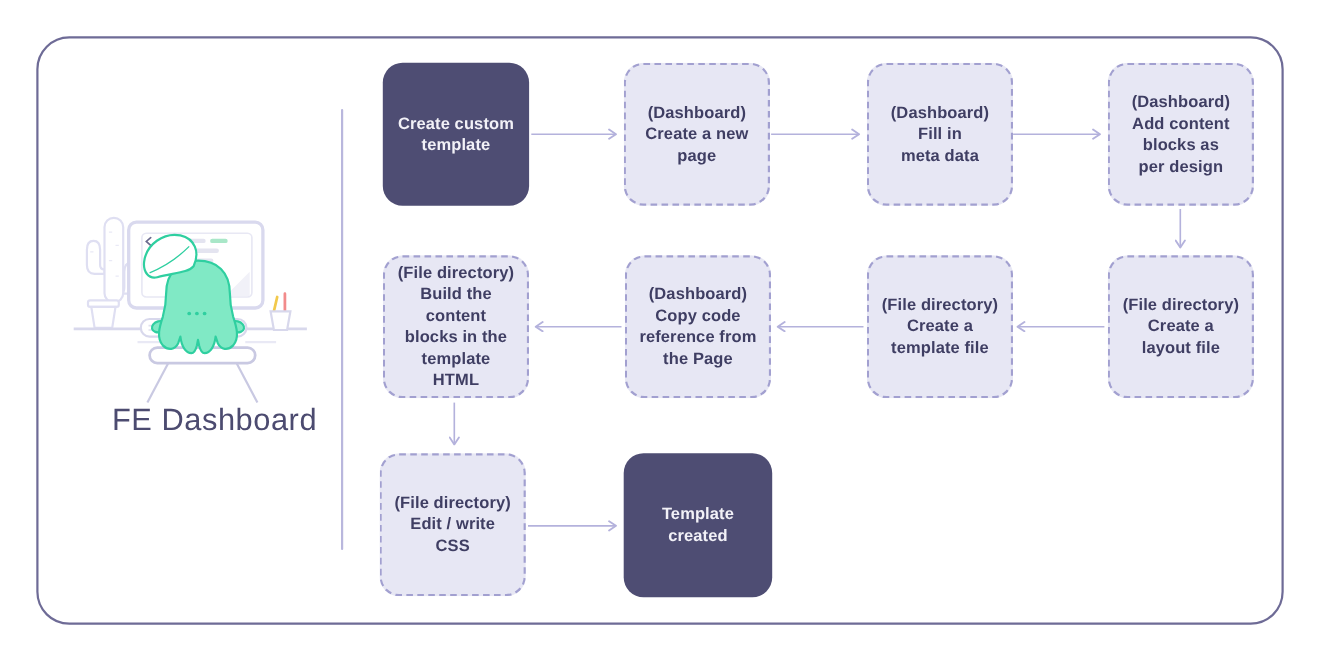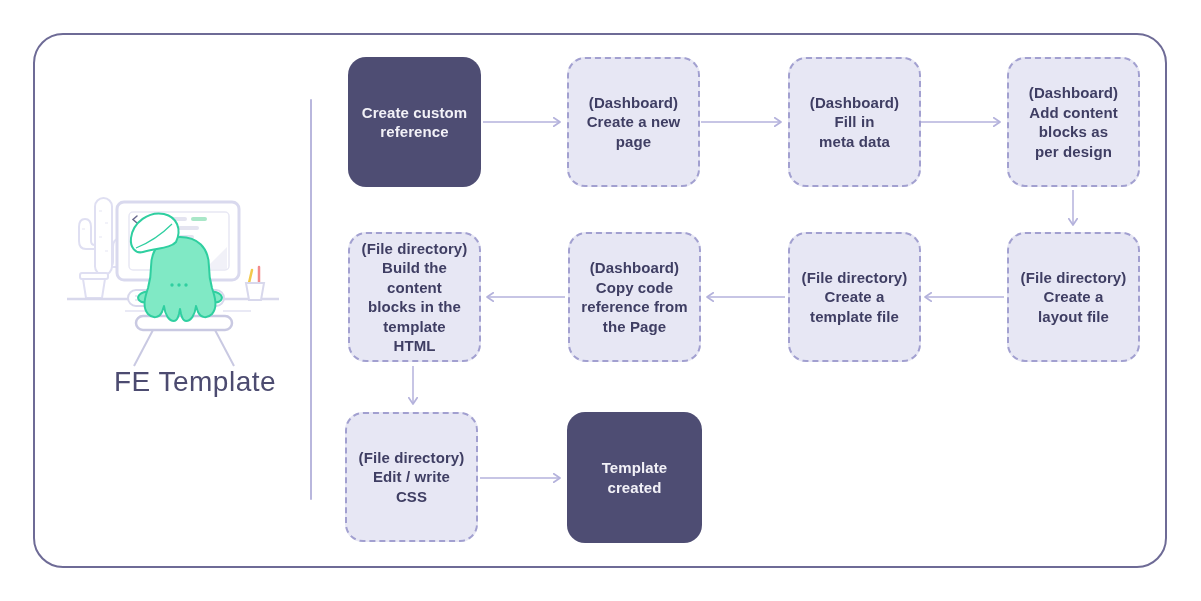--- a/index.html
+++ b/index.html
@@ -128,25 +128,25 @@
           <circle cx="124" cy="100" r="1.7"></circle>
           <circle cx="131" cy="100" r="1.7"></circle>
       </g>
       <g>
         <path d="M121,57 C127,44 122,32 109,29 C94,26 78,37 76,53 C75,62 80,69 88,67 C103,63 116,63 121,57 Z" fill="#ffffff" stroke="#2fcfa0" stroke-width="2" stroke-linejoin="round"></path>
         <path d="M81,63 C96,57 108,48 117,39" fill="none" stroke="#2fcfa0" stroke-width="1.2"></path>
       </g>
     </g>
   </svg>
 
-  <div class="actor-label">FE Template</div>
+  <div class="actor-label">FE Dashboard</div>
 
   <div class="node node--solid n1">
       <span>Create custom
-reference</span>
+template</span>
     </div>
   <div class="node node--dashed n2">
       <span>(Dashboard)
 Create a new
 page</span>
     </div>
   <div class="node node--dashed n3">
       <span>(Dashboard)
 Fill in
 meta data</span>

